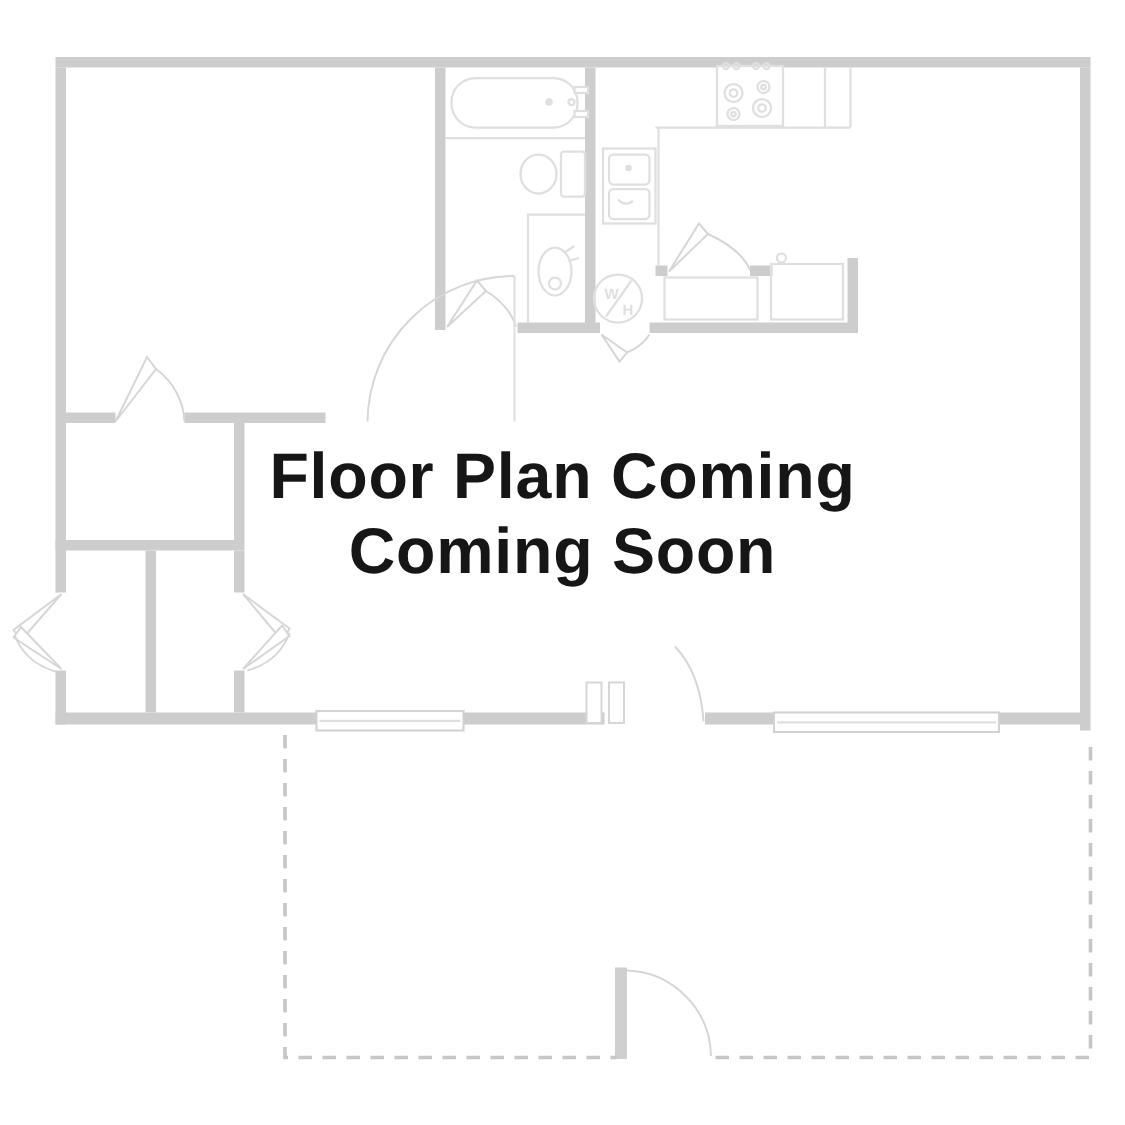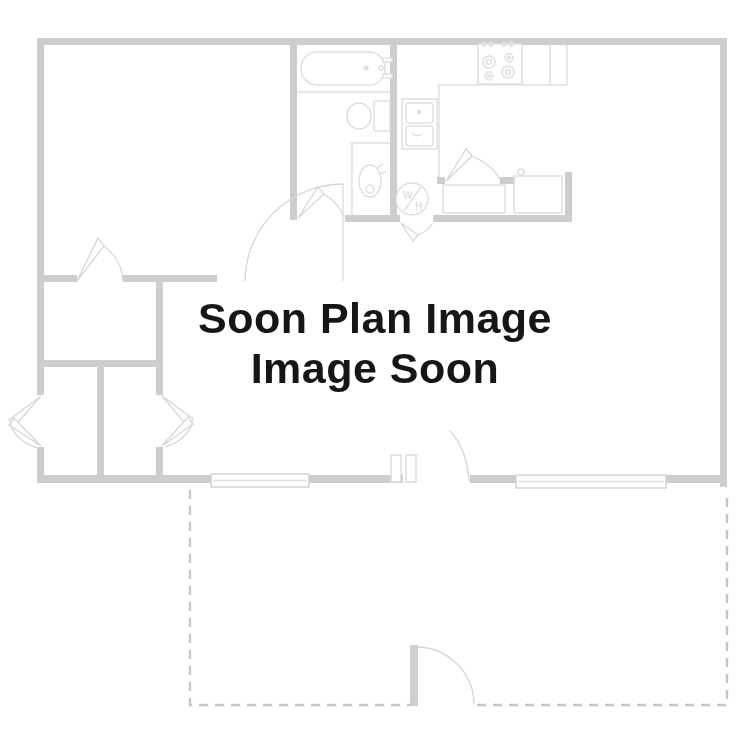--- a/index.html
+++ b/index.html
@@ -159,16 +159,16 @@
       <rect class="win" x="211" y="474" width="98" height="13"></rect>
       <path class="fx" d="M213,480.5 H307"></path>
       <rect class="win" x="516" y="475" width="150" height="13"></rect>
       <path class="fx" d="M518,481.5 H664"></path>
     </g>
 
     <path class="dash" d="M190,490 V705 H411 M477,705 H727 V492"></path>
   </svg>
 
   <div id="placeholder-text">
-    <div>Soon Plan Image</div>
-    <div>Image Soon</div>
+    <div>Floor Plan Coming</div>
+    <div>Coming Soon</div>
   </div>
 </div>
 
 </body></html>

